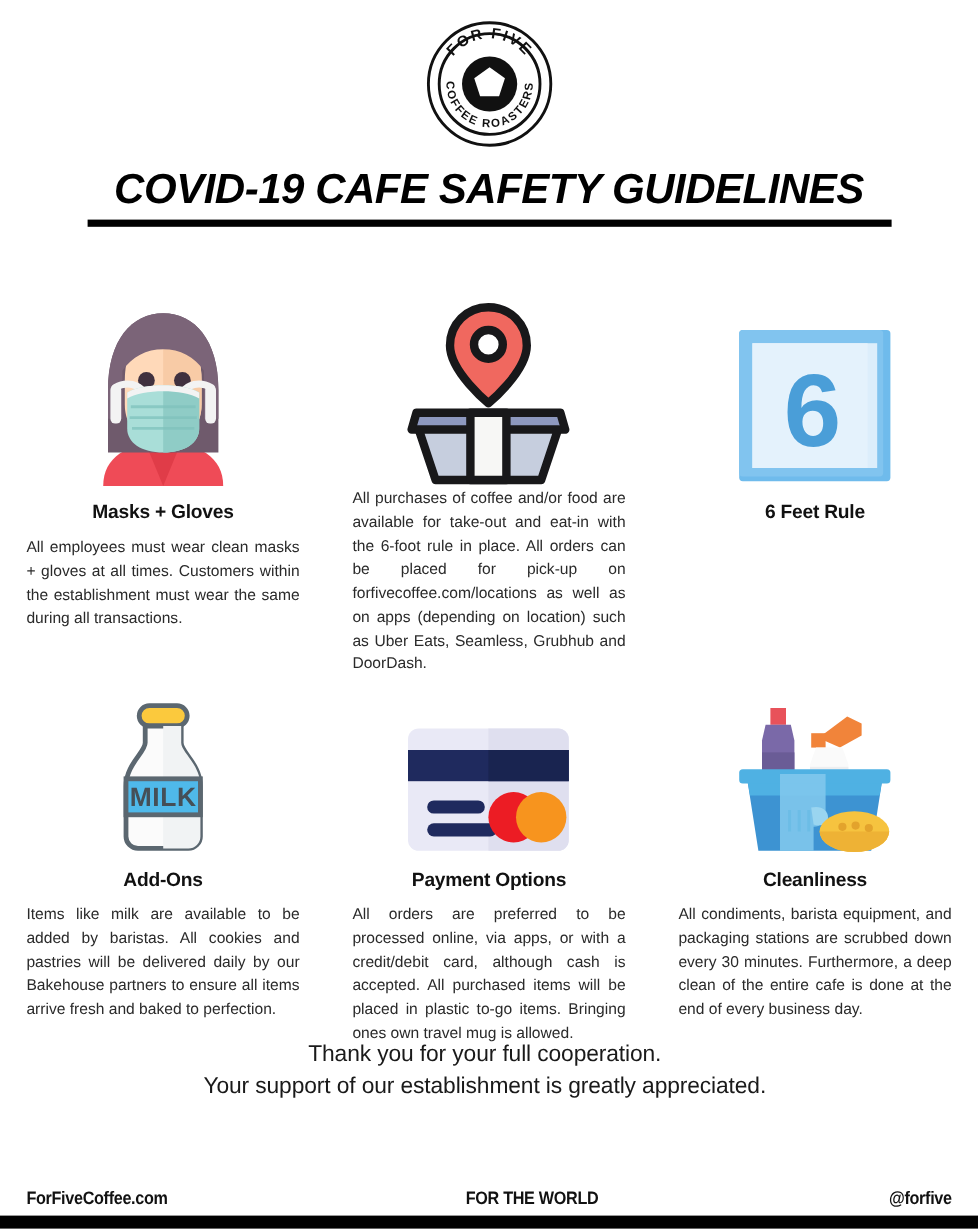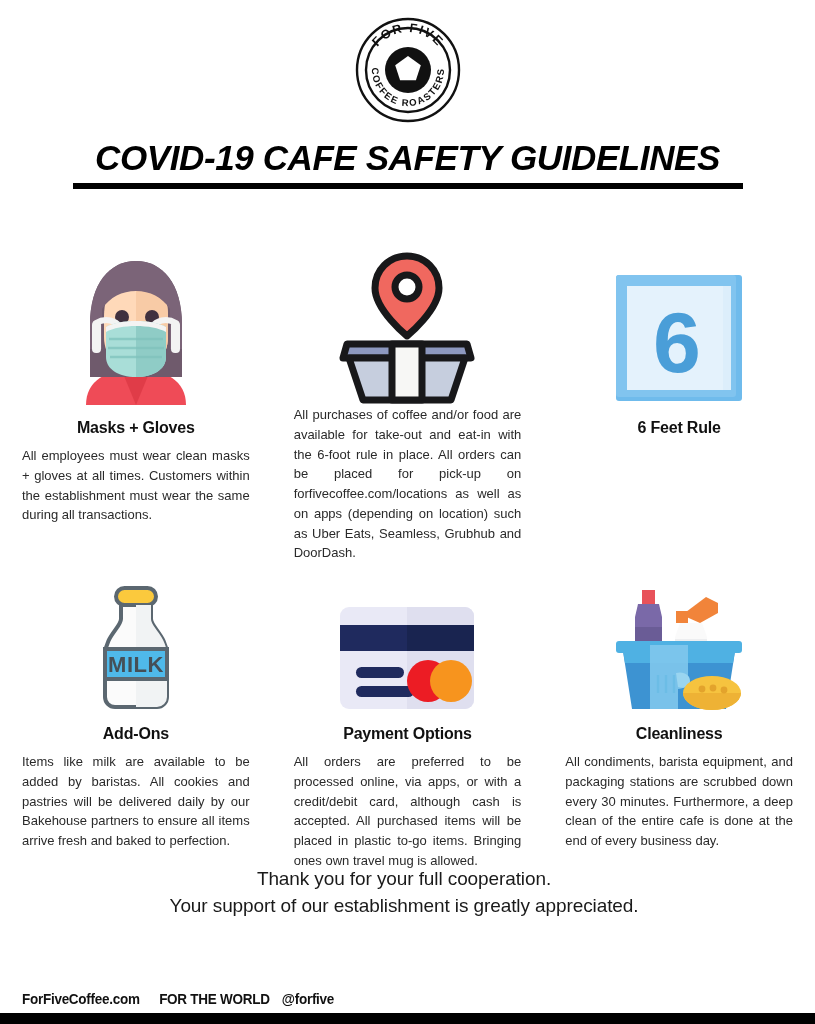--- a/index.html
+++ b/index.html
@@ -125,21 +125,21 @@
 
   
   .footer {
     position: absolute;
     bottom: 11px;
     left: 0;
     width: 815px;
     height: 30px;
     display: flex;
     align-items: center;
-    justify-content: flex-start;
+    justify-content: space-between;
     padding: 0 22px;
     box-sizing: border-box;
   }
   .footer span {
     font-family: "Liberation Sans Narrow", "Liberation Sans", sans-serif;
     font-weight: bold;
     font-size: 15px;
     letter-spacing: -0.3px;
     color: #111111;
     transform: scaleX(0.9);

